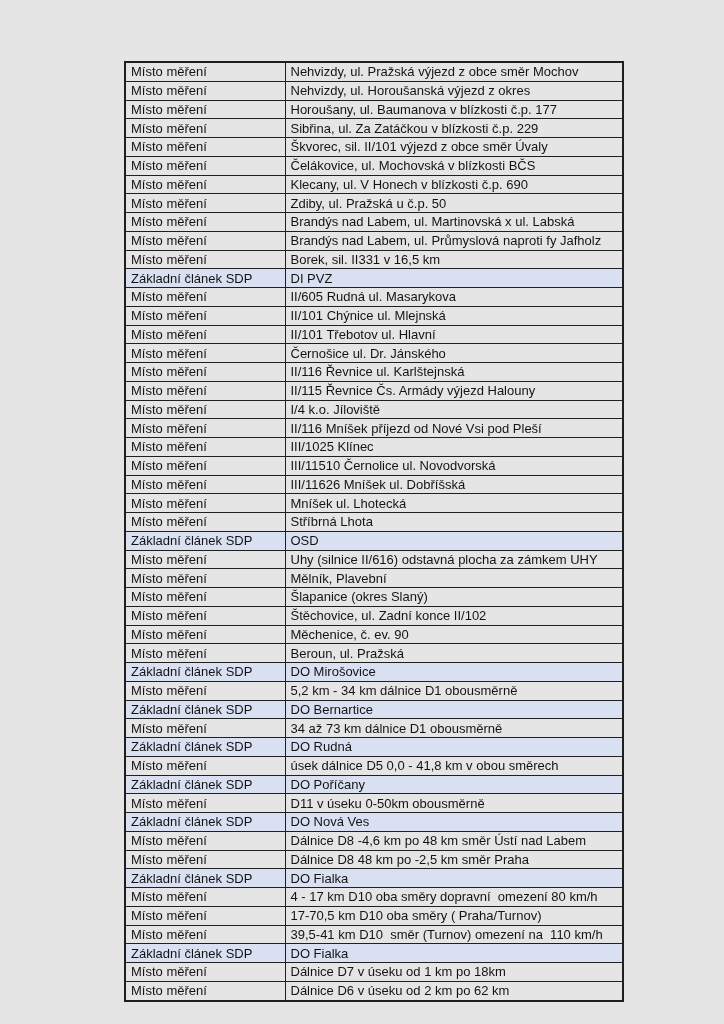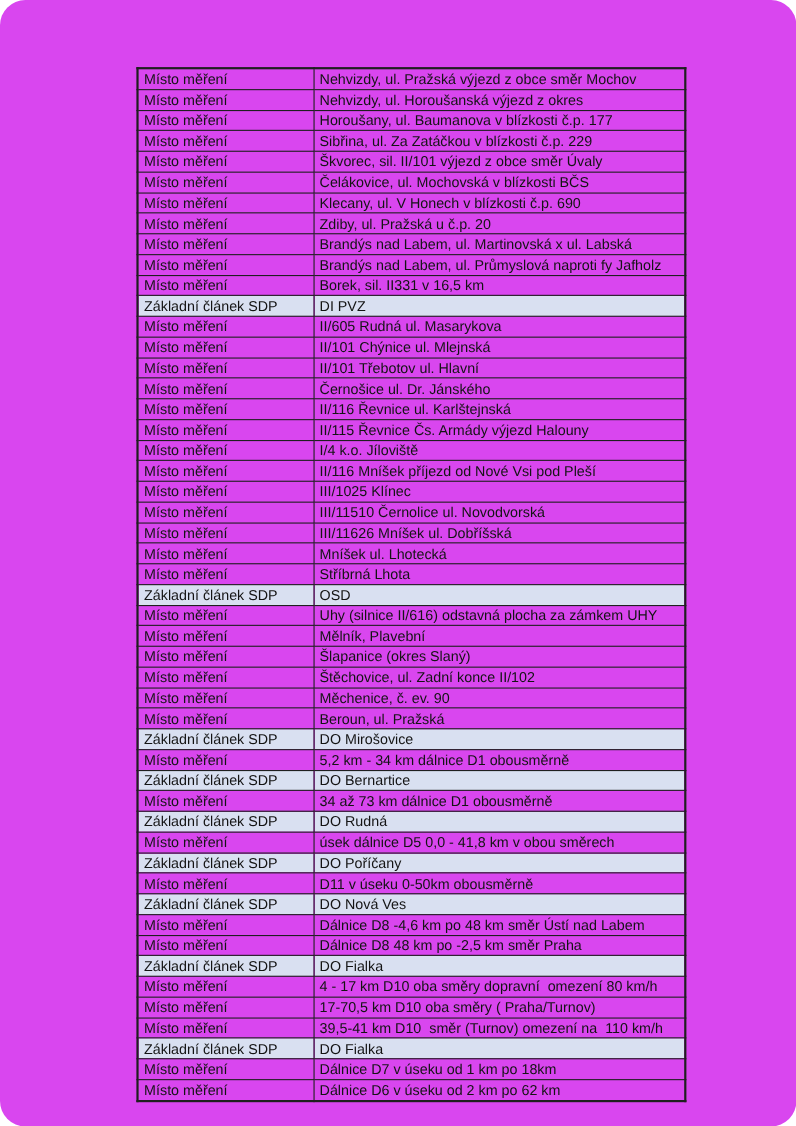--- a/index.html
+++ b/index.html
@@ -4,24 +4,23 @@
 <style>
   html, body {
     margin: 0;
     padding: 0;
     background: #ffffff;
   }
   .sheet {
     position: relative;
     width: 724px;
     height: 1024px;
-    background: #d946ef;
+    background: #e5e5e5;
     font-family: "Liberation Sans", sans-serif;
     color: #141414;
-    border-radius: 23px;
   }
   table.measurement-table {
     position: absolute;
     left: 124px;
     top: 61px;
     width: 498px;
     border-collapse: collapse;
     table-layout: fixed;
     border: 2px solid #1f1f1f;
   }
@@ -75,21 +74,21 @@
         <tr class="misto">
           <td>Místo měření</td>
           <td>Čelákovice, ul. Mochovská v blízkosti BČS</td>
         </tr>
         <tr class="misto">
           <td>Místo měření</td>
           <td>Klecany, ul. V Honech v blízkosti č.p. 690</td>
         </tr>
         <tr class="misto">
           <td>Místo měření</td>
-          <td>Zdiby, ul. Pražská u č.p. 20</td>
+          <td>Zdiby, ul. Pražská u č.p. 50</td>
         </tr>
         <tr class="misto">
           <td>Místo měření</td>
           <td>Brandýs nad Labem, ul. Martinovská x ul. Labská</td>
         </tr>
         <tr class="misto">
           <td>Místo měření</td>
           <td>Brandýs nad Labem, ul. Průmyslová naproti fy Jafholz</td>
         </tr>
         <tr class="misto">

